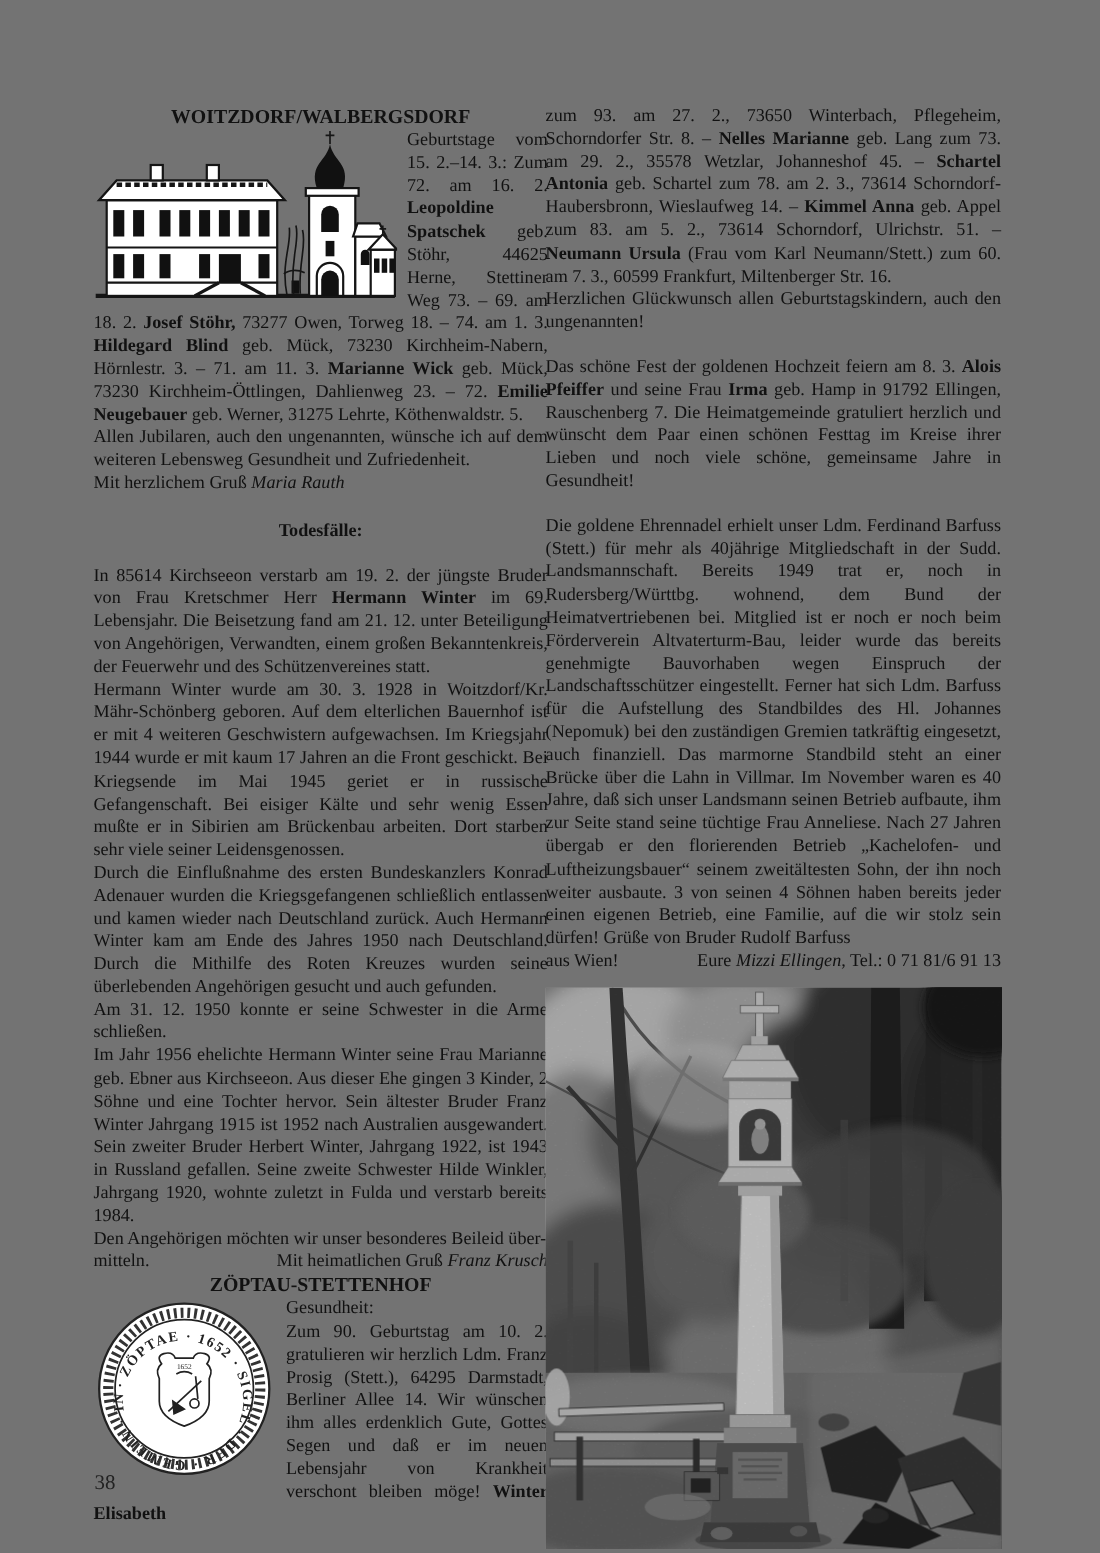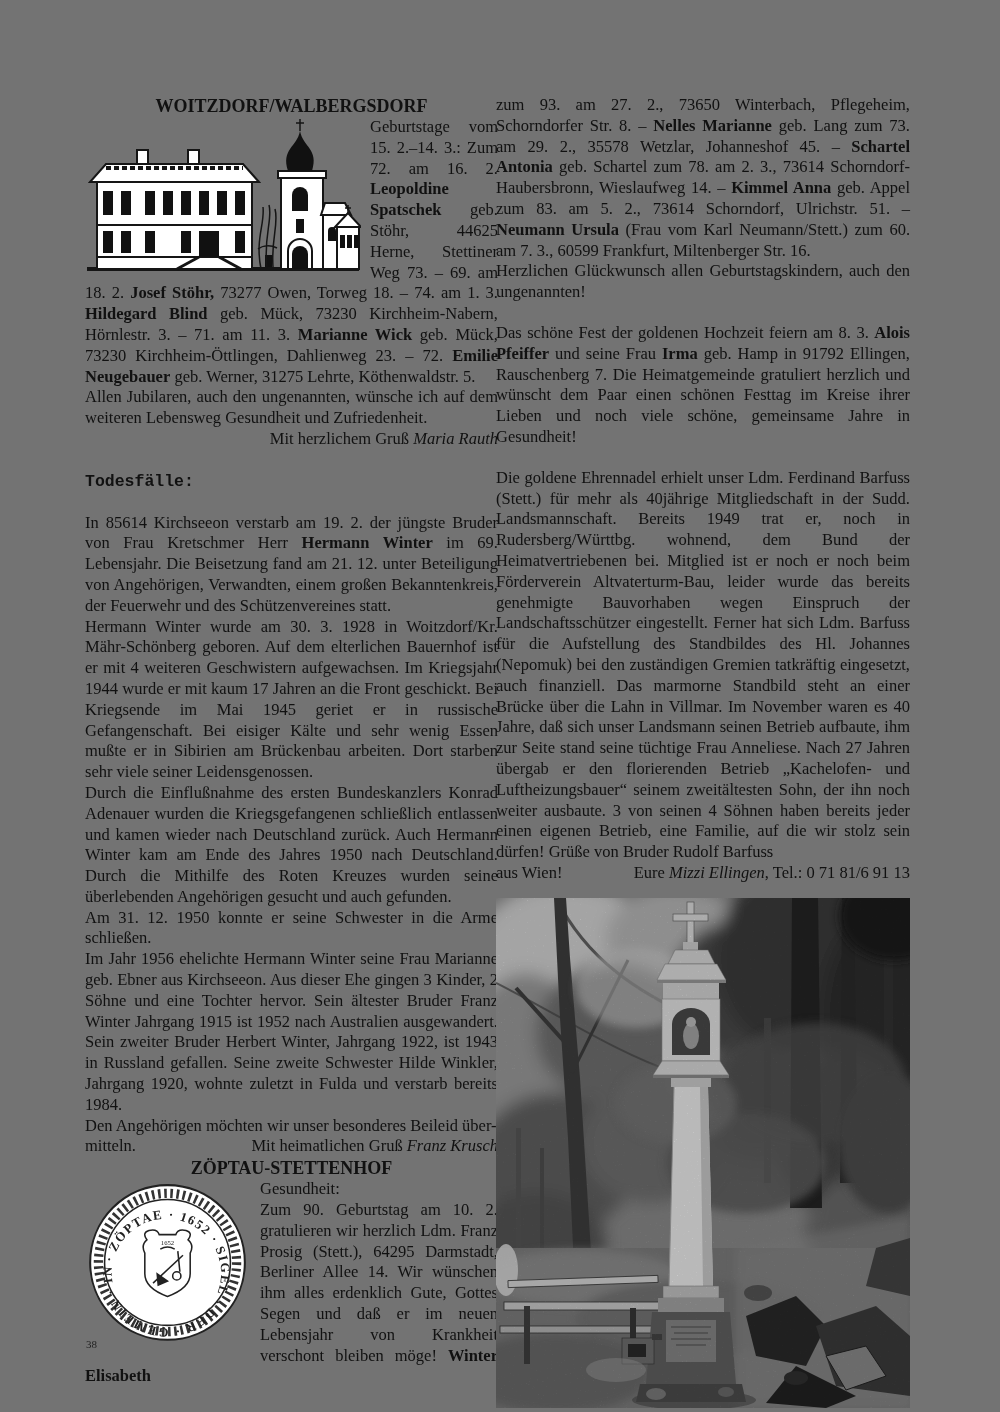--- a/index.html
+++ b/index.html
@@ -6,29 +6,29 @@
   .sheet{position:relative;width:1000px;height:1412px;background:#737373;overflow:hidden;
          font-family:"Liberation Serif","DejaVu Serif",serif;color:#111;}
   .col{position:absolute;top:95px;font-size:16.5px;line-height:20.8px;}
   .col-left{left:85px;width:413px;}
   .col-right{left:496px;width:414px;}
   p{margin:0;text-align:justify;hyphens:auto;-webkit-hyphens:auto;}
   .gap{margin-top:20px;}
   .b{font-weight:bold;}
   .i{font-style:italic;}
   h2.sec{margin:0;font-size:18px;line-height:22px;font-weight:bold;text-align:center;}
-  h3.sub{margin:22px 0 0 0;font-size:16.5px;line-height:20.8px;font-weight:bold;text-align:left;font-family:Liberation Mono, monospace;}
+  h3.sub{margin:22px 0 0 0;font-size:16.5px;line-height:20.8px;font-weight:bold;text-align:center;}
   .fig-church{float:left;width:276px;height:156px;margin:2px 9px 2px 0;}
   .fig-seal{float:left;width:165px;height:160px;margin:4px 10px 4px 0;}
   .geb-label{text-align:left;}
   .sigrow{display:flex;justify-content:space-between;}
-  .sigright{text-align:right;}
+  .sigright{}
   .zoeptau-h{margin-top:26px;}
   .photo{width:414px;height:510px;margin-top:14px;}
-  .page-number{position:absolute;left:86px;top:1338px;font-size:11px;
+  .page-number{position:absolute;left:86px;top:1338px;font-size:19px;
                font-family:"Liberation Serif","DejaVu Serif",serif;color:#222;}
   svg text{font-family:"Liberation Serif","DejaVu Serif",serif;}
 </style>
 </head>
 <body>
 
 <div class="sheet">
 
   <div class="col col-left">
 

